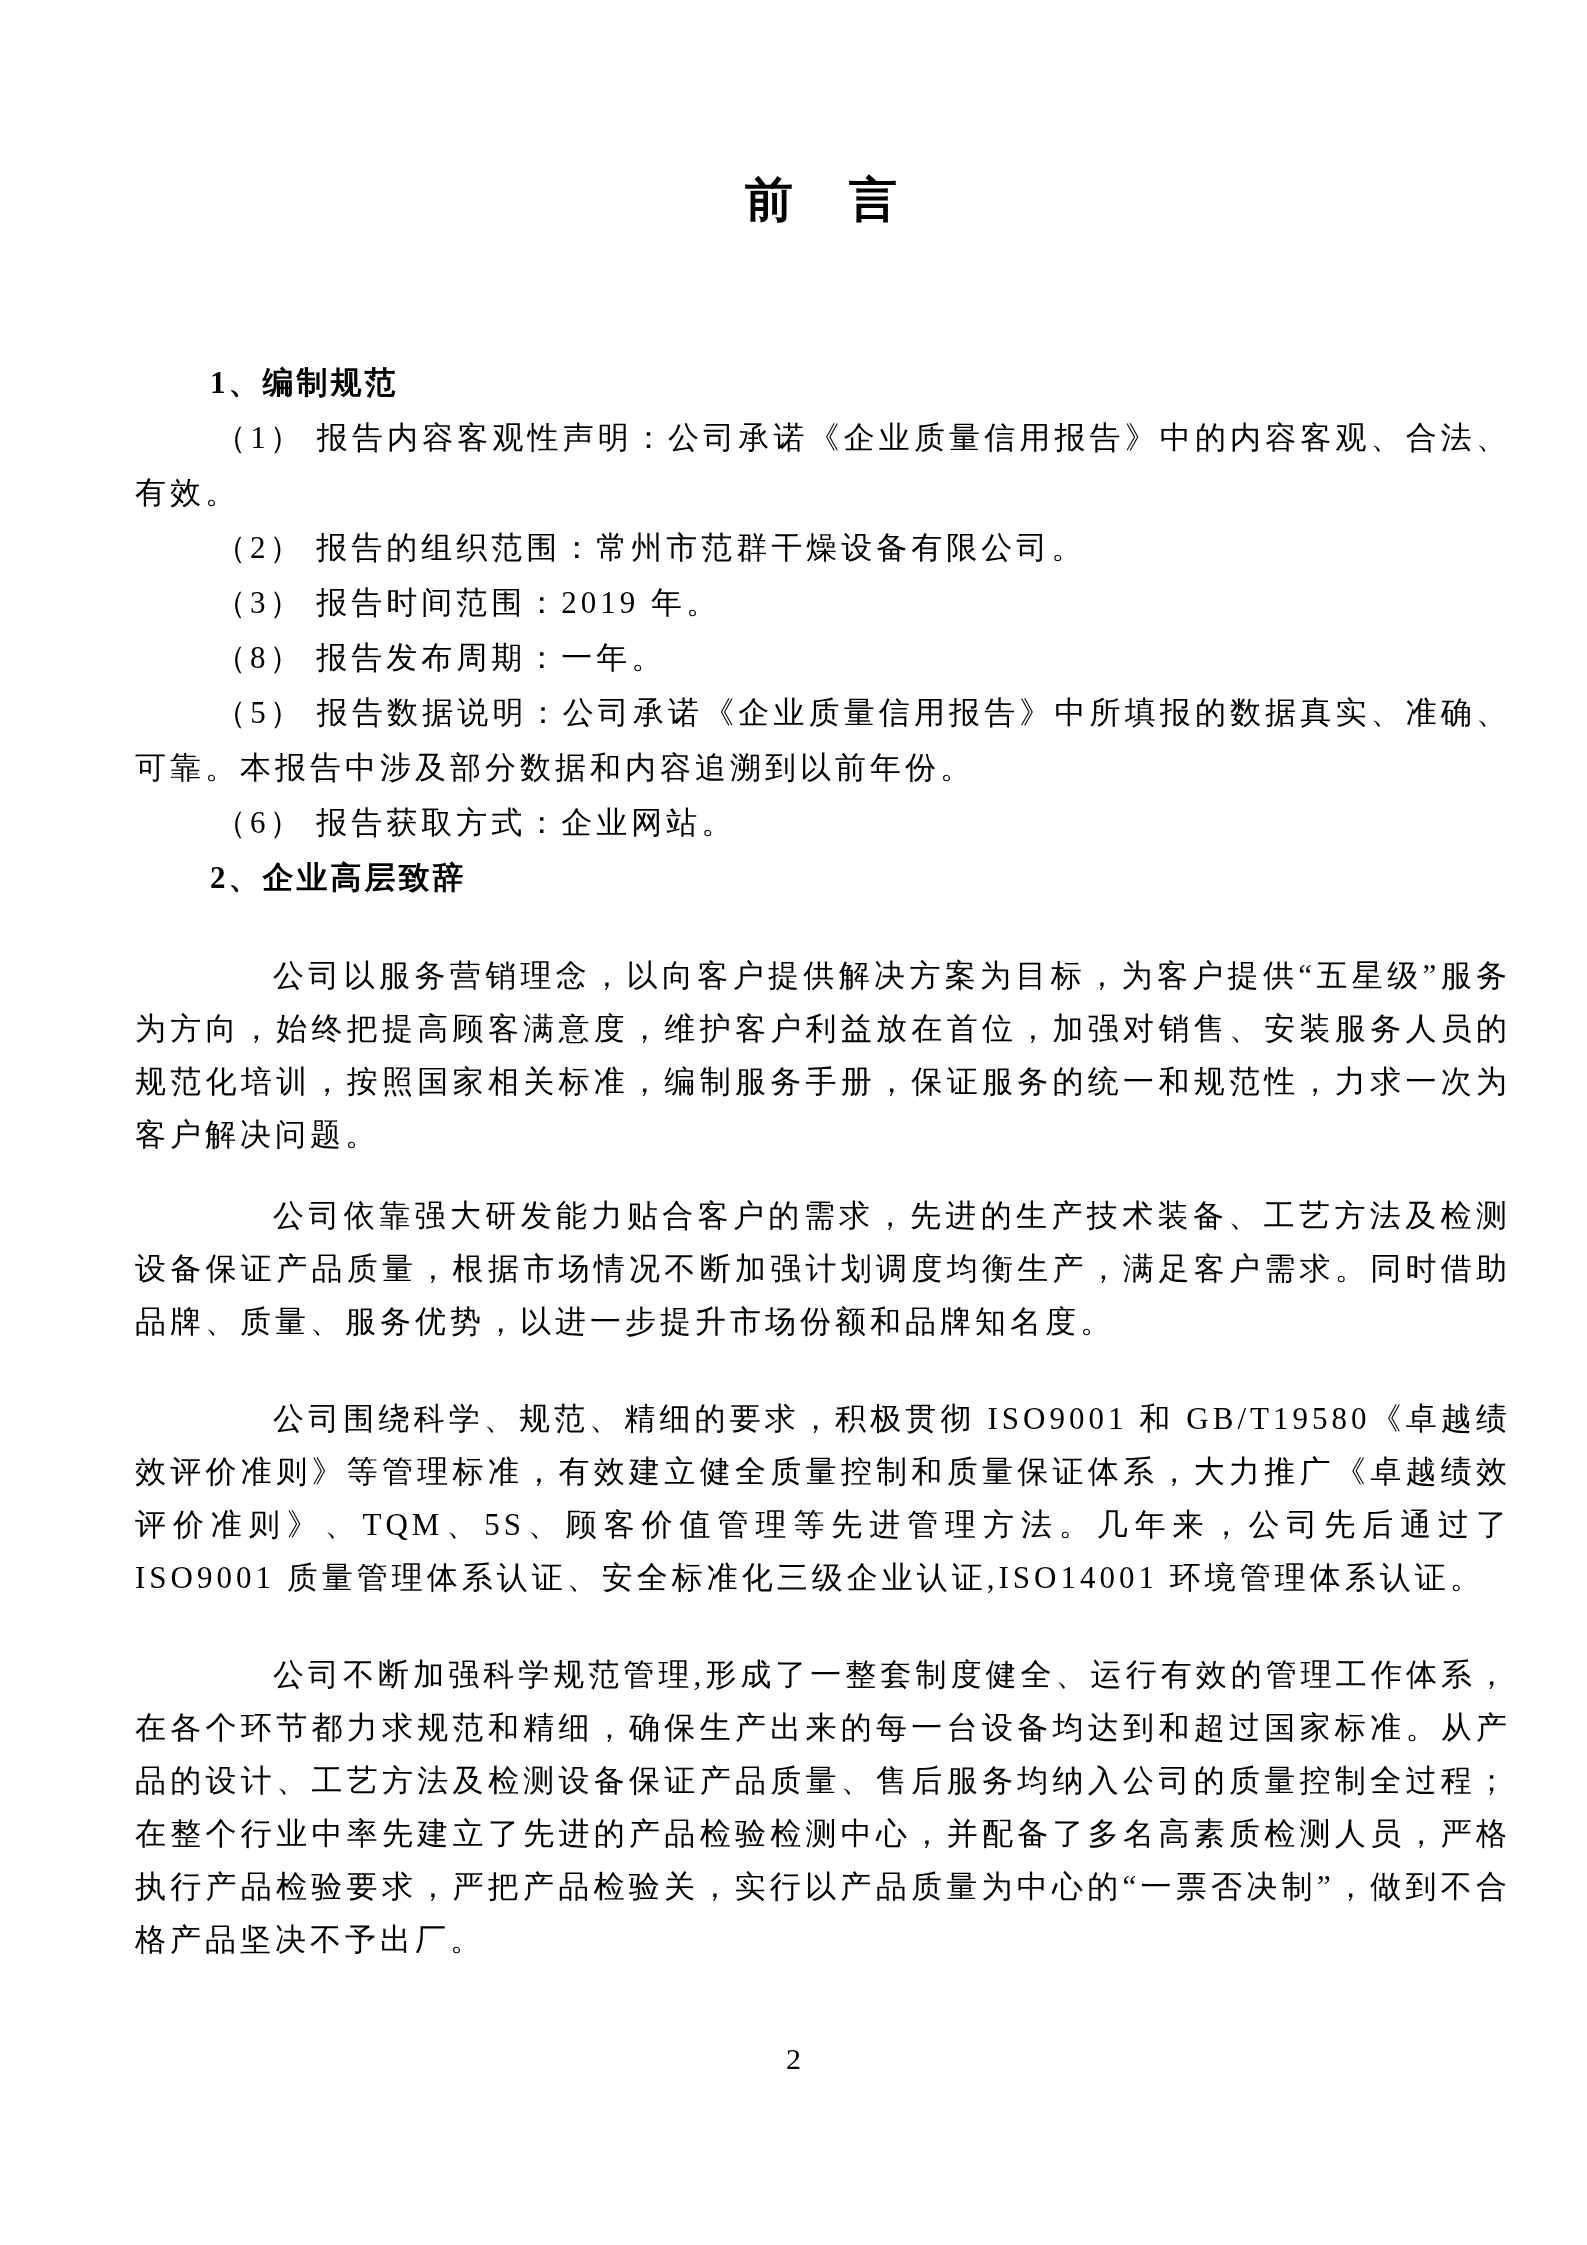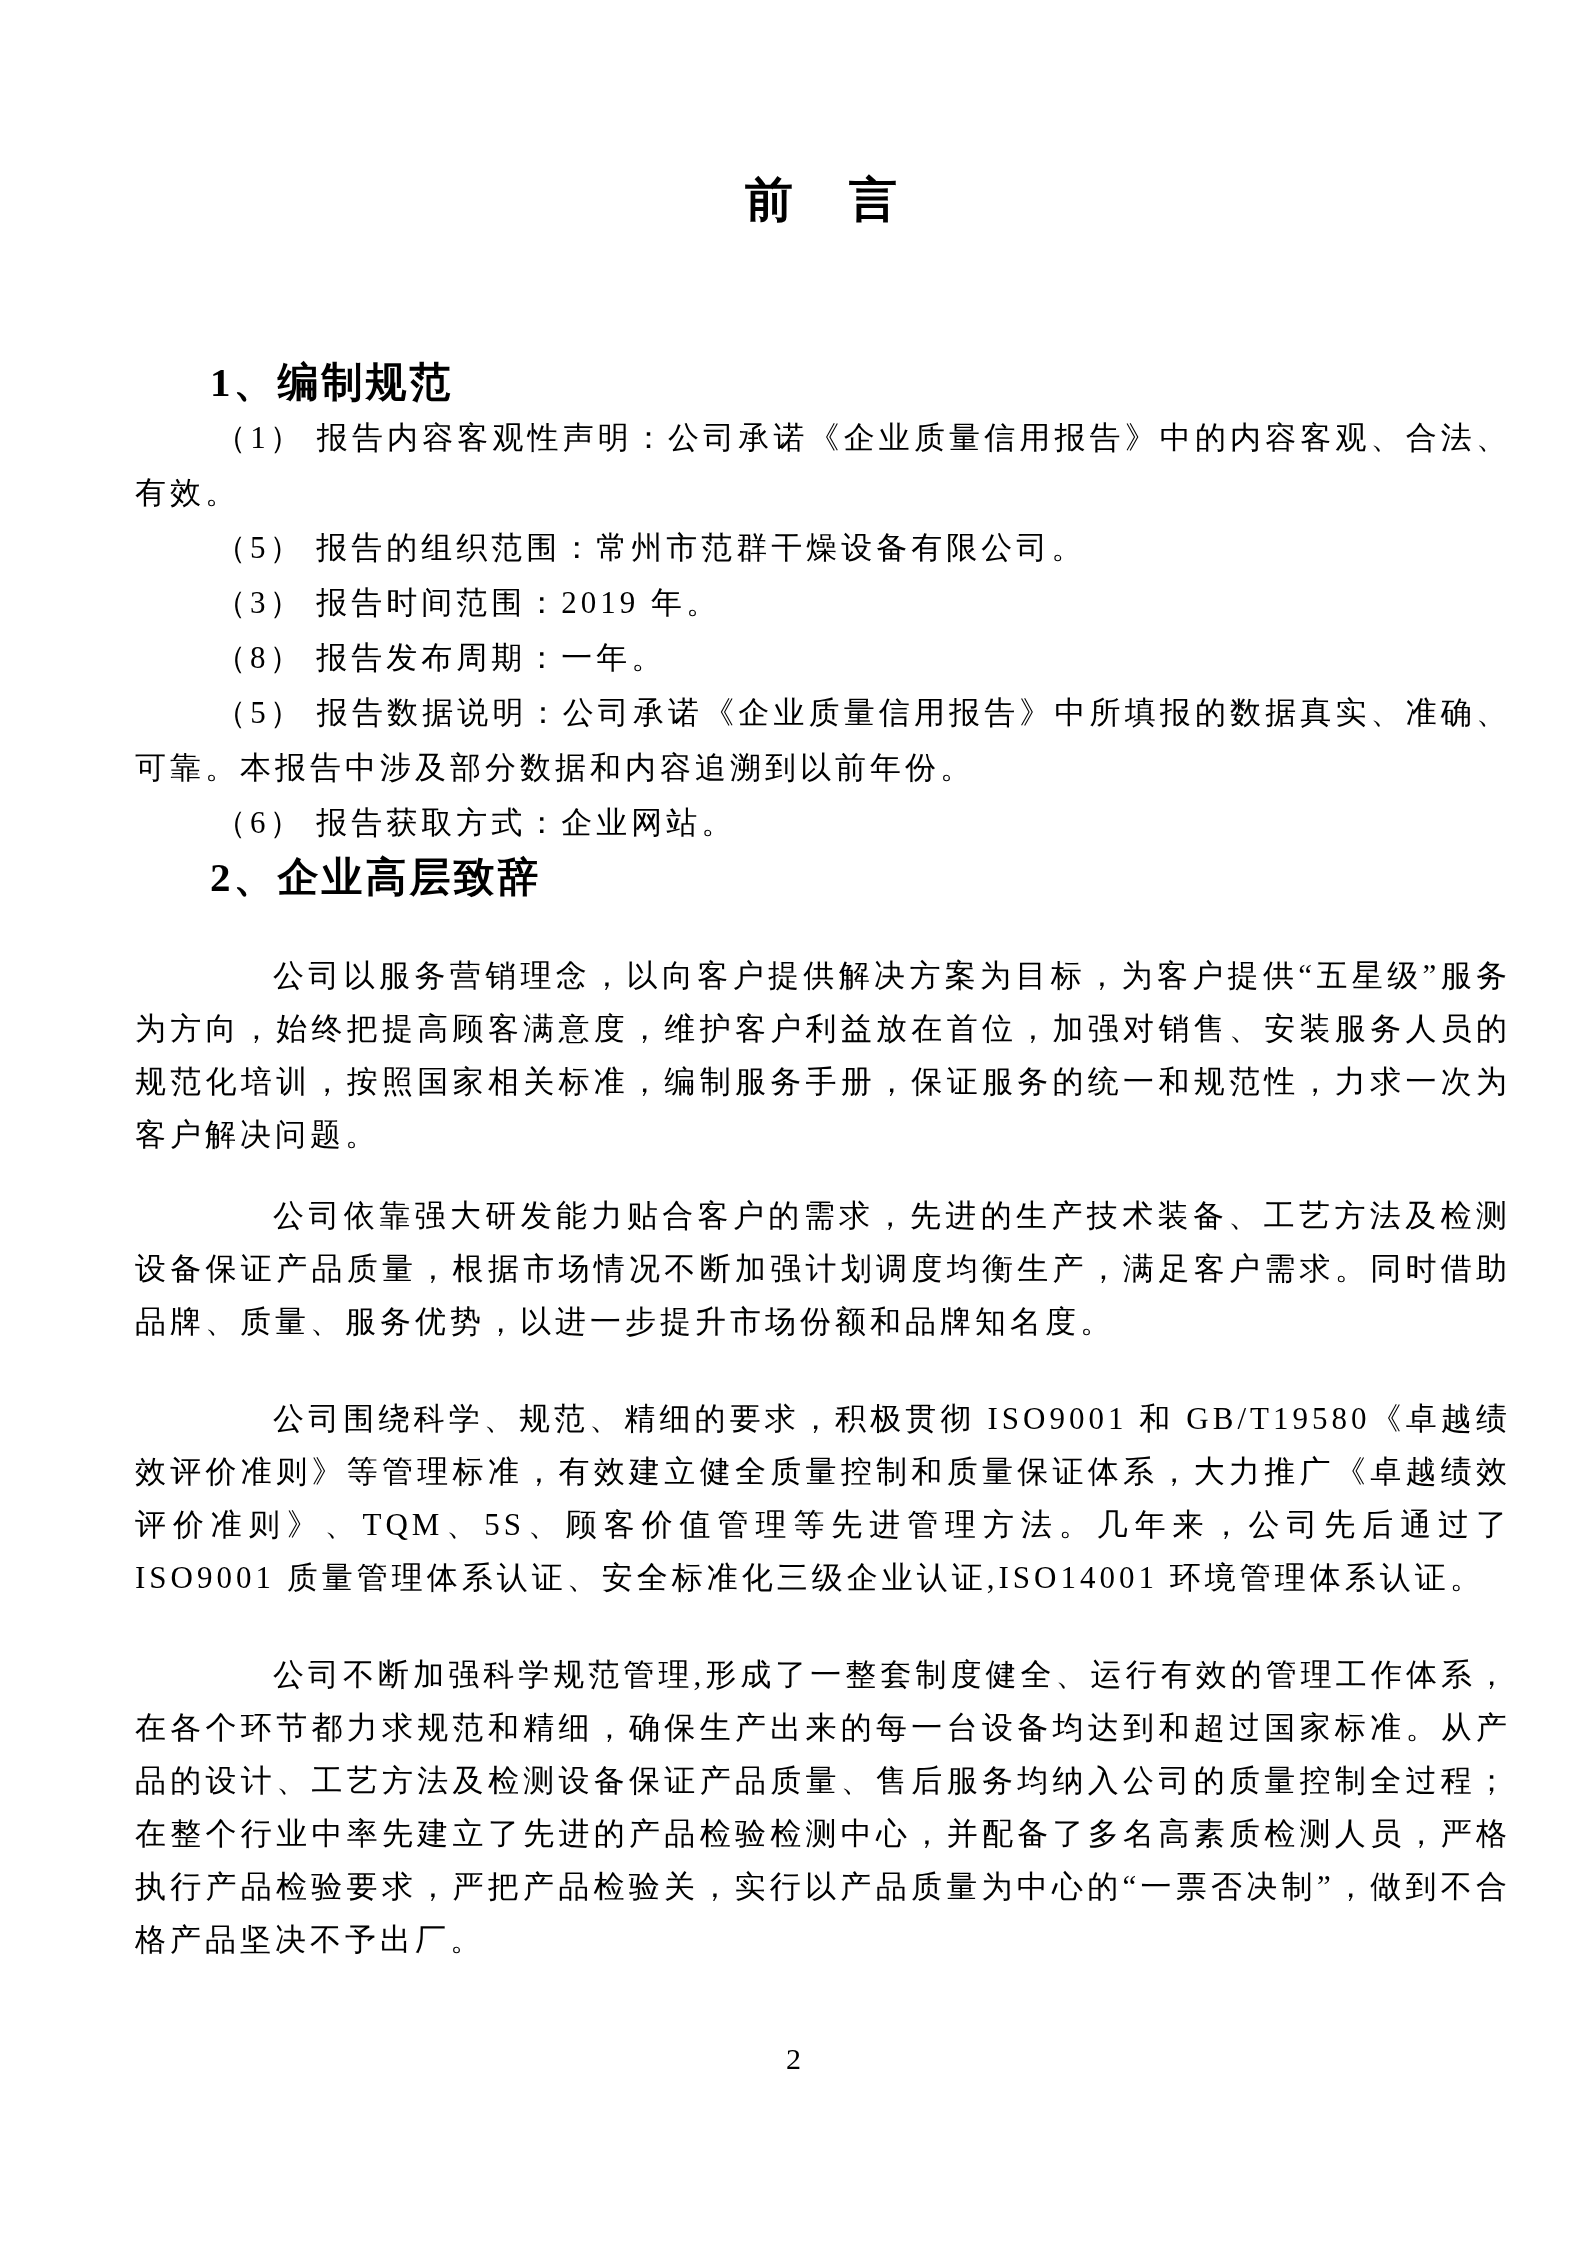--- a/index.html
+++ b/index.html
@@ -21,21 +21,21 @@
   .doc-title {
     margin: 0;
     font-size: 48px;
     font-weight: bold;
     line-height: 70px;
     text-align: center;
     letter-spacing: 4px;
   }
   .sec-heading {
     margin: 0;
-    font-size: 41px;
+    font-size: 31px;
     font-weight: bold;
     line-height: 55px;
     text-indent: 75px;
     letter-spacing: 3px;
   }
   .sec1-heading {
     margin-top: 120px;
   }
   .item {
     margin: 0;
@@ -69,21 +69,21 @@
 </head>
 <body>
 
 <div class="page">
 
   <h1 class="doc-title">前　言</h1>
 
   <div>
     <h2 class="sec-heading sec1-heading">1、编制规范</h2>
     <p class="item">（1） 报告内容客观性声明：公司承诺《企业质量信用报告》中的内容客观、合法、有效。</p>
-    <p class="item">（5） 报告的组织范围：常州市范群干燥设备有限公司。</p>
+    <p class="item">（2） 报告的组织范围：常州市范群干燥设备有限公司。</p>
     <p class="item">（3） 报告时间范围：2019 年。</p>
     <p class="item">（8） 报告发布周期：一年。</p>
     <p class="item">（5） 报告数据说明：公司承诺《企业质量信用报告》中所填报的数据真实、准确、可靠。本报告中涉及部分数据和内容追溯到以前年份。</p>
     <p class="item">（6） 报告获取方式：企业网站。</p>
   </div>
 
   <div>
     <h2 class="sec-heading">2、企业高层致辞</h2>
     <p class="para">公司以服务营销理念，以向客户提供解决方案为目标，为客户提供“五星级”服务为方向，始终把提高顾客满意度，维护客户利益放在首位，加强对销售、安装服务人员的规范化培训，按照国家相关标准，编制服务手册，保证服务的统一和规范性，力求一次为客户解决问题。</p>
     <p class="para para-first">公司依靠强大研发能力贴合客户的需求，先进的生产技术装备、工艺方法及检测设备保证产品质量，根据市场情况不断加强计划调度均衡生产，满足客户需求。同时借助品牌、质量、服务优势，以进一步提升市场份额和品牌知名度。</p>

